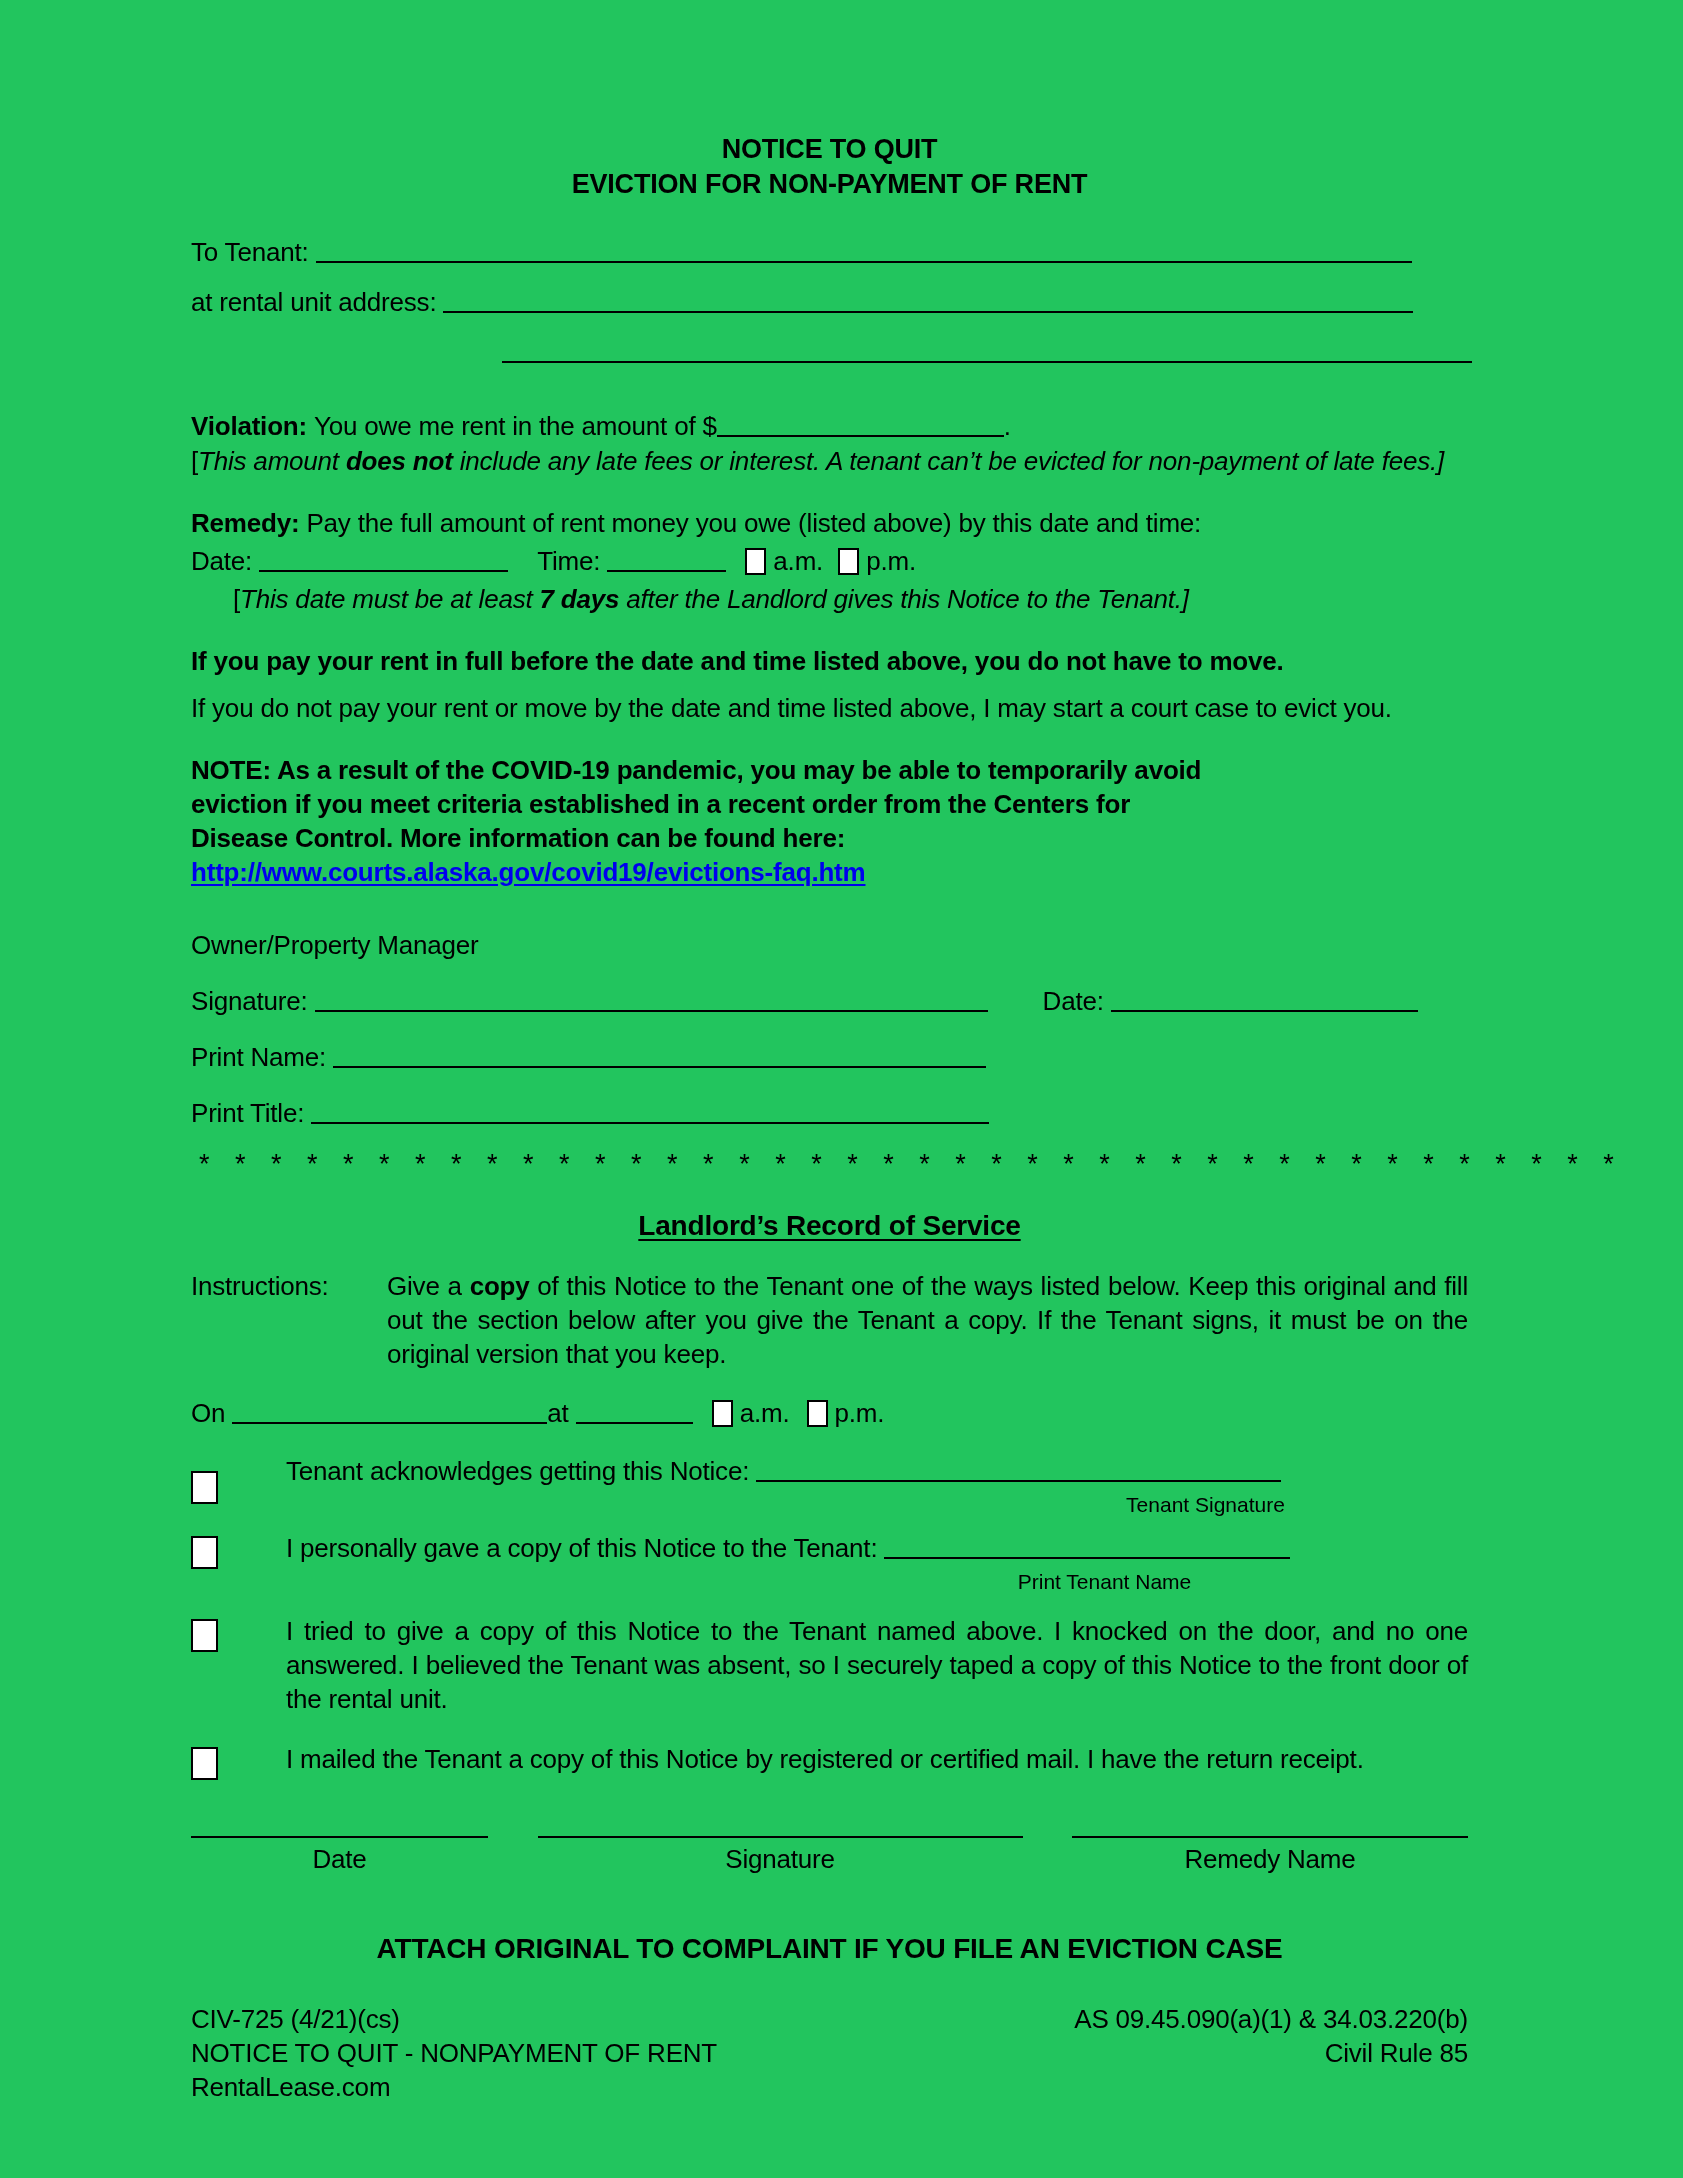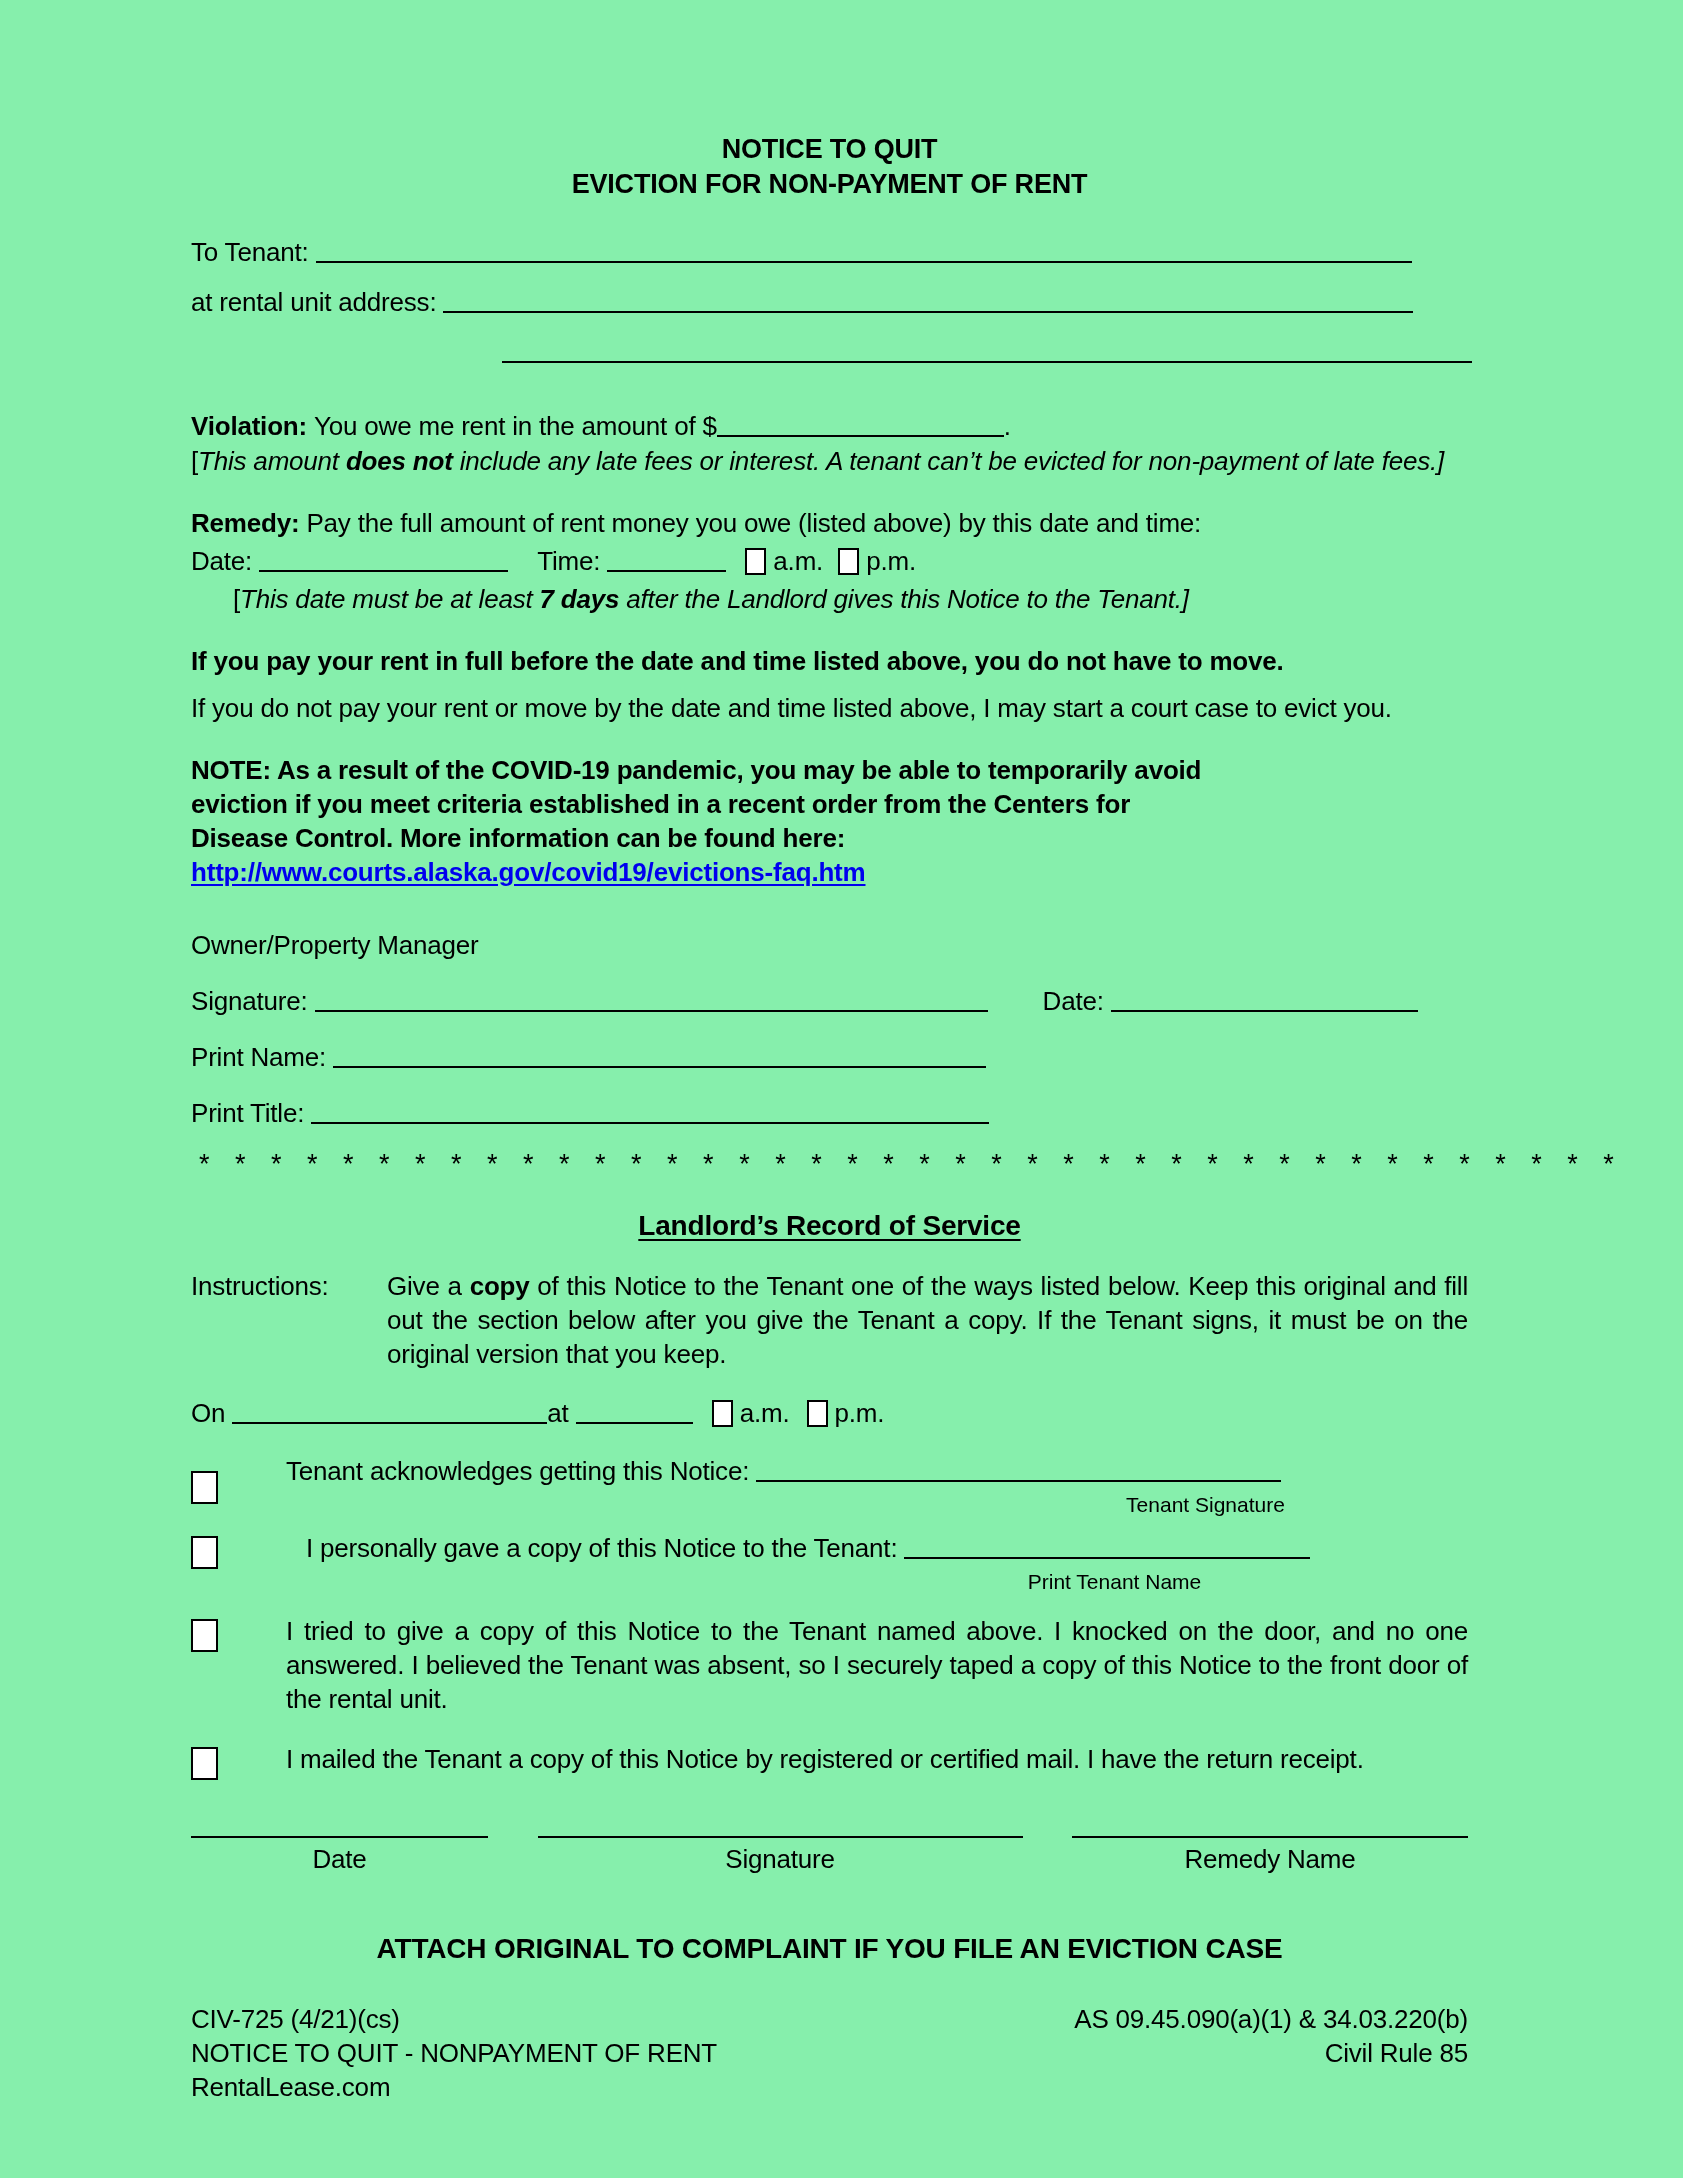--- a/index.html
+++ b/index.html
@@ -13,21 +13,21 @@
     font-family: "Liberation Sans", sans-serif;
     color: #000000;
     position: relative;
     overflow: hidden;
   }
   .page {
     position: absolute;
     left: 0; top: 0;
     width: 1683px;
     height: 2178px;
-    background: #86efac;
+    background: #22c55e;
   }
   
   .doc {
     position: absolute;
     left: 191px;
     top: 132px;
     width: 1277px;
     font-size: 26px;
     line-height: 1.30;
     letter-spacing: -0.2px;
@@ -327,21 +327,21 @@
       </div>
       <div class="cb-text nowrapjust">
         <span class="row" style="display:block;white-space:nowrap;">
           <span>Tenant acknowledges getting this Notice:</span>
           <span class="rule" style="width:525px;"></span>
         </span>
         <span class="sub-label" style="width:525px;margin-left:auto;display:block;text-align:center;padding-left:416px;">Tenant Signature</span>
       </div>
     </div>
 
-    <div class="cb-row" style="margin-top:14px;gap:20px;">
+    <div class="cb-row" style="margin-top:14px;">
       <div class="cb-cell">
         <span class="cbox cbox-lg"></span>
       </div>
       <div class="cb-text nowrapjust">
         <span class="row" style="display:block;white-space:nowrap;">
           <span>I personally gave a copy of this Notice to the Tenant:</span>
           <span class="rule" style="width:406px;"></span>
         </span>
         <span class="sub-label" style="display:block;text-align:center;padding-left:455px;">Print Tenant Name</span>
       </div>

